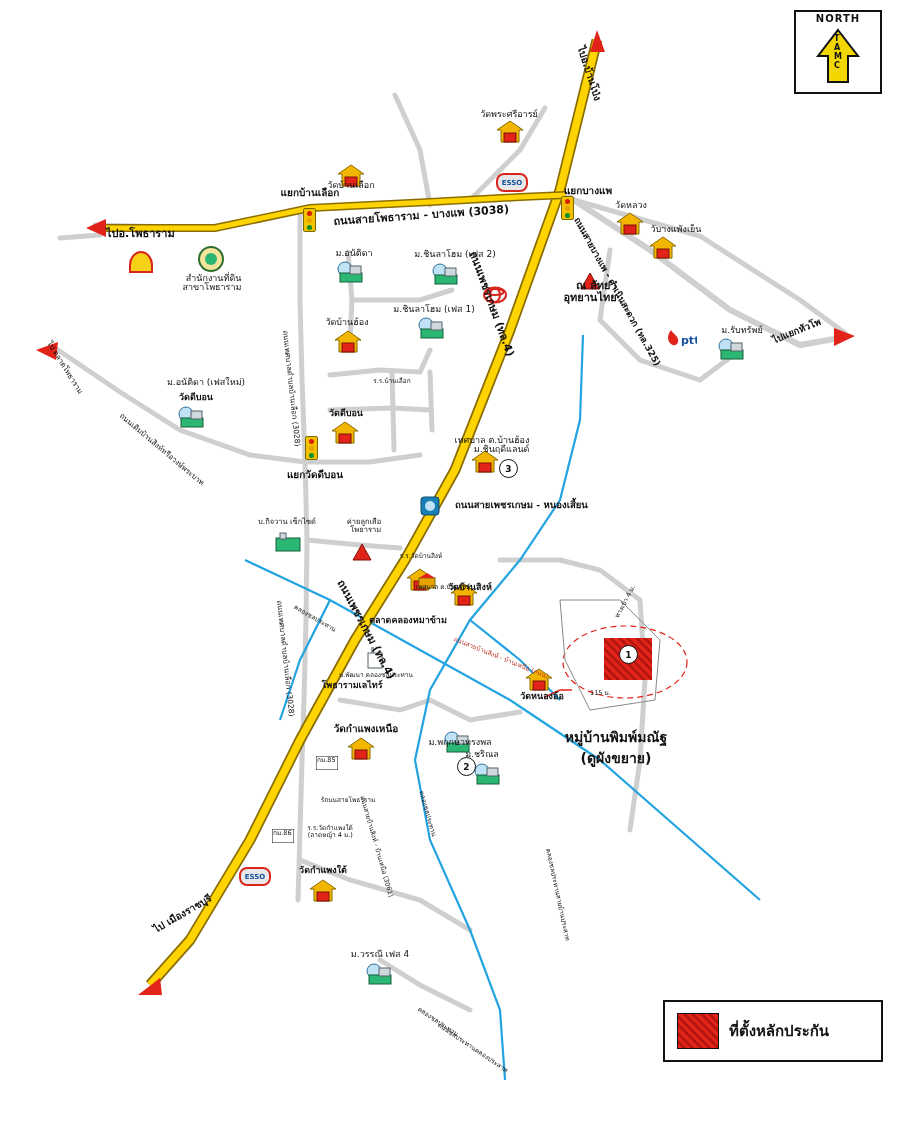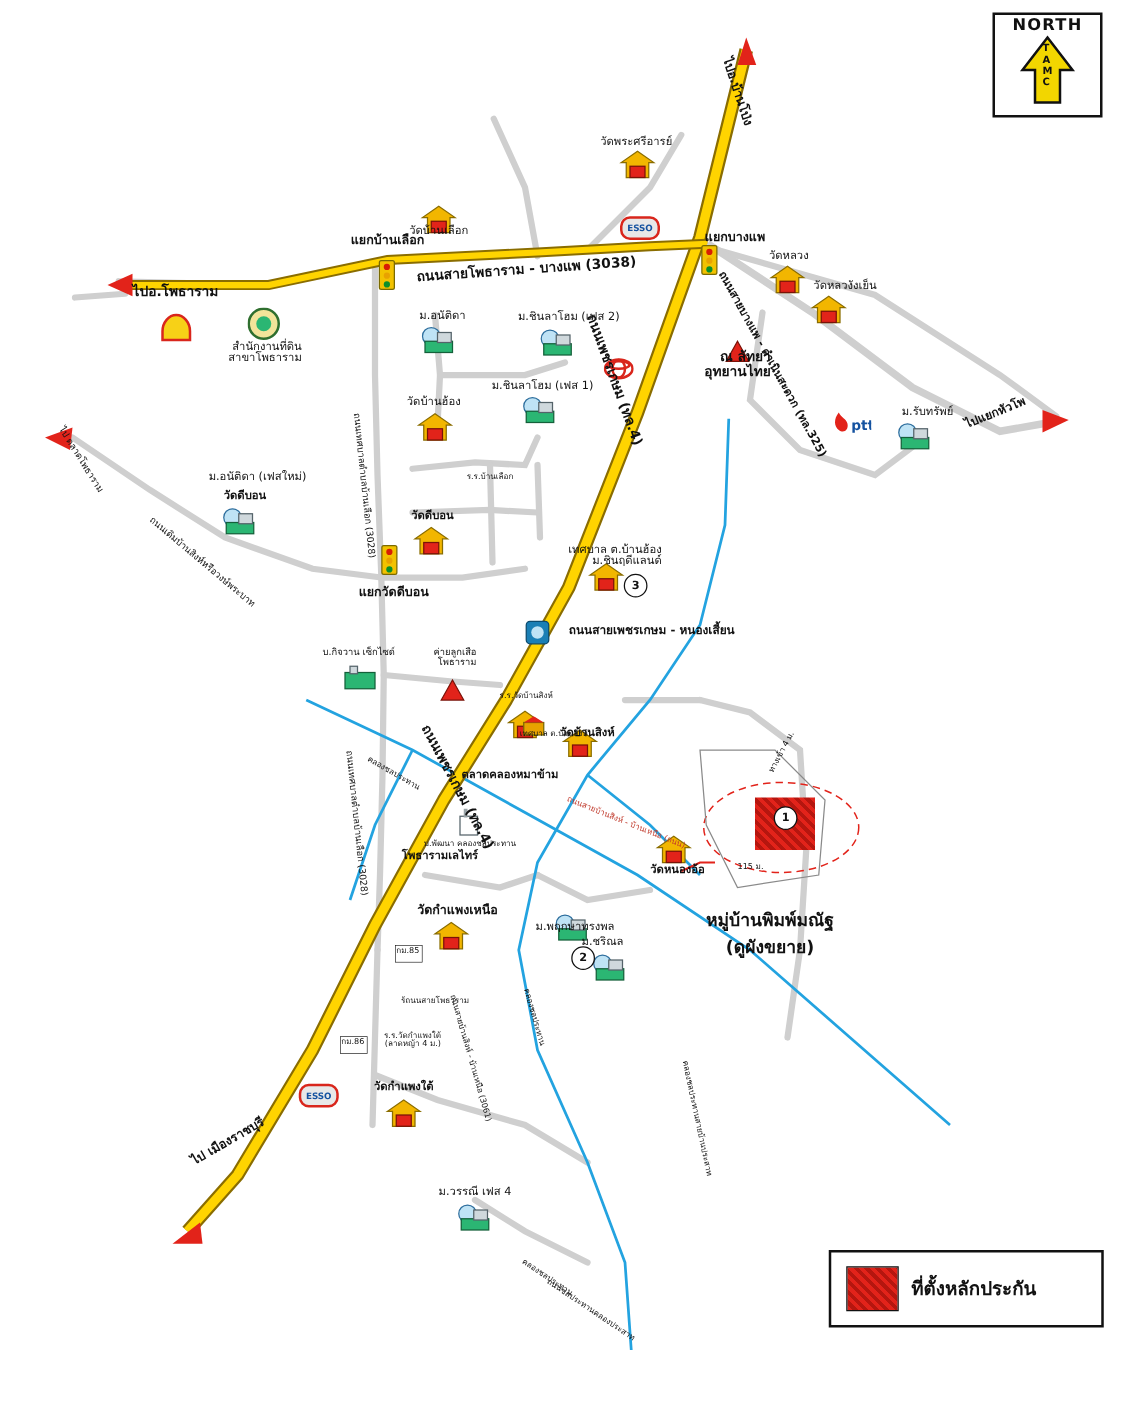--- a/index.html
+++ b/index.html
@@ -25,21 +25,21 @@
   .signal .y{background:#e8a200;}
   .signal .g{background:#0a8f2a;}
 
   .esso{position:absolute;width:28px;height:15px;border-radius:8px;background:#e8e8e8;border:2px solid #d9261c;
         color:#1452a0;font-size:7px;font-weight:bold;display:flex;align-items:center;justify-content:center;}
   .marker{position:absolute;width:17px;height:17px;border-radius:50%;border:1.4px solid #111;background:#fff;
           font-size:9px;font-weight:bold;display:flex;align-items:center;justify-content:center;}
 
   
   #northbox{position:absolute;right:18px;top:10px;width:84px;height:80px;border:2px solid #111;background:#fff;}
-  #northbox .nt{text-align:center;font-size:13px;font-weight:bold;letter-spacing:1px;margin-top:1px;}
+  #northbox .nt{text-align:center;font-size:10px;font-weight:bold;letter-spacing:1px;margin-top:1px;}
   #northbox .tamc{position:absolute;left:50%;transform:translateX(-50%);top:22px;font-size:8px;font-weight:bold;
                   line-height:9px;color:#111;z-index:3;}
 
   
   #legend{position:absolute;left:663px;top:1000px;width:220px;height:62px;border:2px solid #111;background:#fff;
           display:flex;align-items:center;gap:10px;padding-left:12px;box-sizing:border-box;}
   #legend .sw{width:40px;height:34px;border:1.6px solid #111;
      background:repeating-linear-gradient(45deg,#e2231a 0 3px,#b5160f 3px 6px);}
   #legend .lt{font-size:15px;font-weight:bold;}
 
@@ -333,21 +333,21 @@
 
 <div class="lbl b" style="left:106px;top:228px;font-size:11px;color:#111;">ไปอ.โพธาราม</div>
 <div class="lbl sm rot" style="left:52px;top:340px;transform:rotate(58deg);">ไป ตลาดโพธาราม</div>
 <div class="lbl b rot" style="left:585px;top:45px;font-size:10px;transform:rotate(72deg);">ไปอ.บ้านโป่ง</div>
 <div class="lbl b rot" style="left:771px;top:336px;font-size:9.5px;transform:rotate(-22deg);">ไปแยกหัวโพ</div>
 <div class="lbl b rot" style="left:152px;top:926px;font-size:10px;transform:rotate(-30deg);">ไป เมืองราชบุรี</div>
 
 <div class="lbl c" style="left:509px;top:110px;">วัดพระศรีอารย์</div>
 <div class="lbl c" style="left:351px;top:152px;margin-top:29px;">วัดบ้านเลือก</div>
 <div class="lbl c" style="left:631px;top:201px;">วัดหลวง</div>
-<div class="lbl c" style="left:676px;top:225px;">วัดหลวงังเย็น</div>
+<div class="lbl c" style="left:676px;top:225px;">วับางแพังเย็น</div>
 <div class="lbl c" style="left:354px;top:249px;">ม.อนัติดา</div>
 <div class="lbl c" style="left:455px;top:250px;">ม.ชินลาโฮม (เฟส 2)</div>
 <div class="lbl c" style="left:434px;top:305px;">ม.ชินลาโฮม (เฟส 1)</div>
 <div class="lbl c" style="left:212px;top:274px;white-space:pre-line;">สำนักงานที่ดิน
 สาขาโพธาราม</div>
 <div class="lbl c big" style="left:590px;top:280px;white-space:pre-line;font-size:11px;">ณ ลัทยา
 อุทยานไทย</div>
 <div class="lbl c" style="left:742px;top:326px;">ม.รับทรัพย์</div>
 <div class="lbl c" style="left:347px;top:318px;">วัดบ้านฮ้อง</div>
 <div class="lbl c" style="left:206px;top:378px;">ม.อนัติดา (เฟสใหม่)</div>

